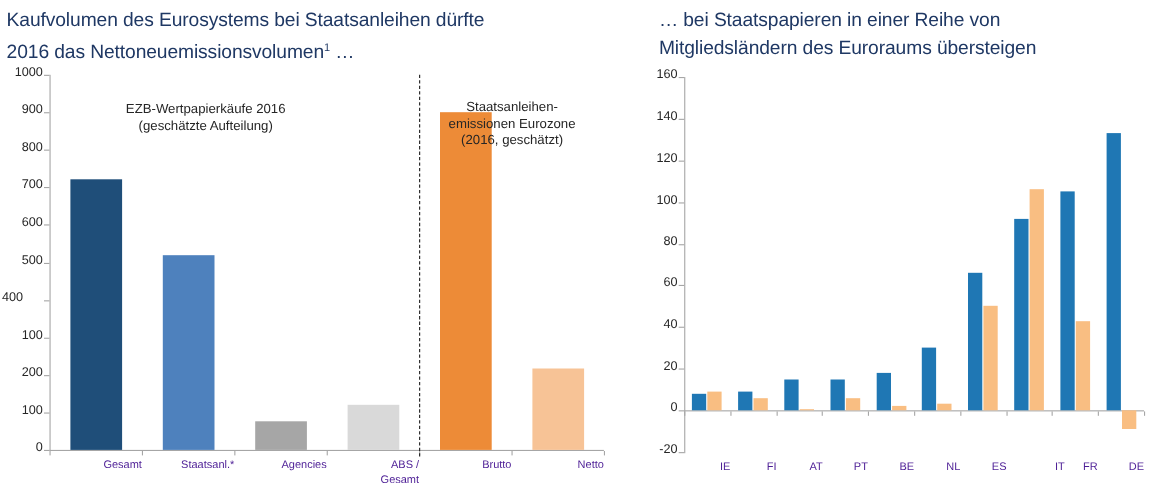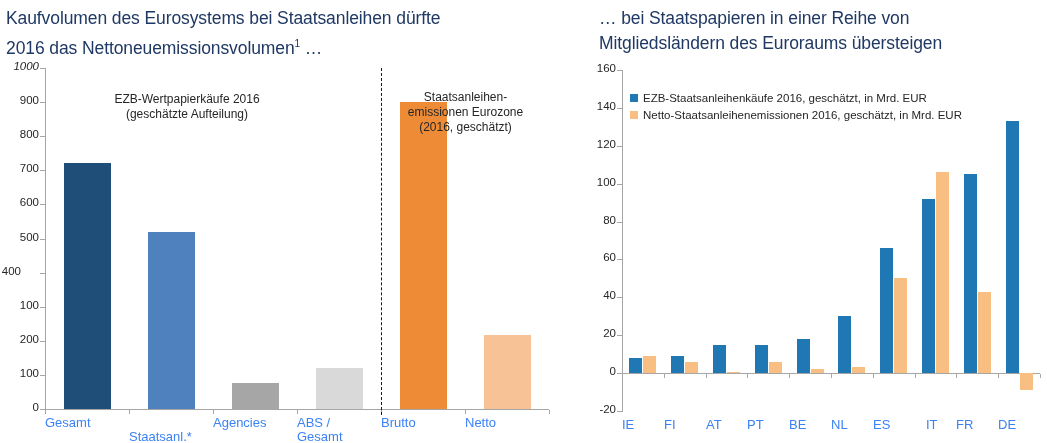--- a/index.html
+++ b/index.html
@@ -40,23 +40,23 @@
   .tick-mark { position: absolute; background: #a6a6a6; width: 5px; height: 1px; }
   .tick-label {
     position: absolute;
     font-size: 11.5px;
     color: #262626;
     text-align: right;
     white-space: nowrap;
   }
   .xtick-label {
     position: absolute;
-    font-size: 13px;
-    color: #3b82f6;
-    text-align: left;
+    font-size: 10px;
+    color: #4c1d95;
+    text-align: right;
     white-space: nowrap;
     line-height: 14px;
   }
   .bar { position: absolute; }
   .note {
     position: absolute;
     font-size: 12px;
     color: #262626;
     text-align: center;
     line-height: 15px;
@@ -112,27 +112,27 @@
         <div class="tick-label" style="left:1px; top:231px; width:38px;">500</div>
         <div class="tick-mark" style="left:40px; top:204px;"></div>
         <div class="tick-label" style="left:1px; top:196px; width:38px;">600</div>
         <div class="tick-mark" style="left:40px; top:170px;"></div>
         <div class="tick-label" style="left:1px; top:162px; width:38px;">700</div>
         <div class="tick-mark" style="left:40px; top:136px;"></div>
         <div class="tick-label" style="left:1px; top:128px; width:38px;">800</div>
         <div class="tick-mark" style="left:40px; top:102px;"></div>
         <div class="tick-label" style="left:1px; top:94px; width:38px;">900</div>
         <div class="tick-mark" style="left:40px; top:68px;"></div>
-        <div class="tick-label" style="left:1px; top:60px; width:38px;font-style:italic;">1000</div>
+        <div class="tick-label" style="left:1px; top:60px; width:38px;">1000</div>
         <div class="bar" style="left:64px; top:163px; width:47px; height:246px; background:#1F4E79;"></div>
         <div class="tick-mark" style="left:45px; top:410px; width:1px; height:4px;"></div>
         <div class="xtick-label" style="left:45px; top:416px; width:84px; white-space:pre-line;">Gesamt</div>
         <div class="bar" style="left:148px; top:232px; width:47px; height:177px; background:#4E81BD;"></div>
         <div class="tick-mark" style="left:129px; top:410px; width:1px; height:4px;"></div>
-        <div class="xtick-label" style="left:129px; top:430px; width:84px; white-space:pre-line;">Staatsanl.*</div>
+        <div class="xtick-label" style="left:129px; top:416px; width:84px; white-space:pre-line;">Staatsanl.*</div>
         <div class="bar" style="left:232px; top:383px; width:47px; height:26px; background:#A6A6A6;"></div>
         <div class="tick-mark" style="left:213px; top:410px; width:1px; height:4px;"></div>
         <div class="xtick-label" style="left:213px; top:416px; width:84px; white-space:pre-line;">Agencies</div>
         <div class="bar" style="left:316px; top:368px; width:47px; height:41px; background:#D9D9D9;"></div>
         <div class="tick-mark" style="left:297px; top:410px; width:1px; height:4px;"></div>
         <div class="xtick-label" style="left:297px; top:416px; width:84px; white-space:pre-line;">ABS /
 Gesamt</div>
         <div class="bar" style="left:400px; top:102px; width:47px; height:307px; background:#ED8B37;"></div>
         <div class="tick-mark" style="left:381px; top:410px; width:1px; height:4px;"></div>
         <div class="xtick-label" style="left:381px; top:416px; width:84px; white-space:pre-line;">Brutto</div>
@@ -217,25 +217,15 @@
         <div class="bar" style="left:412px; top:292px; width:13px; height:81px; background:#F9BE82;"></div>
         <div class="tick-mark" style="left:390px; top:374px; width:1px; height:4px;"></div>
         <div class="xtick-label" style="left:390px; top:418px; width:42px;">FR</div>
         <div class="bar" style="left:440px; top:121px; width:13px; height:252px; background:#1F77B4;"></div>
         <div class="bar" style="left:454px; top:373px; width:13px; height:17px; background:#F9BE82;"></div>
         <div class="tick-mark" style="left:432px; top:374px; width:1px; height:4px;"></div>
         <div class="xtick-label" style="left:432px; top:418px; width:42px;">DE</div>
         <div class="tick-mark" style="left:474px; top:374px; width:1px; height:4px;"></div>
       </div>
 
-    <div class="legend" id="right-legend" style="left:64px; top:89px;">
-      <div class="legend-row">
-        <span class="legend-swatch" style="background: rgb(31, 119, 180);"></span>
-        <span class="legend-text">EZB-Staatsanleihenkäufe 2016, geschätzt, in Mrd. EUR</span>
-      </div>
-      <div class="legend-row">
-        <span class="legend-swatch" style="background: rgb(249, 190, 130);"></span>
-        <span class="legend-text">Netto-Staatsanleihenemissionen 2016, geschätzt, in Mrd. EUR</span>
-      </div>
-    </div>
   </div>
 
 </div>
 
 </body></html>

